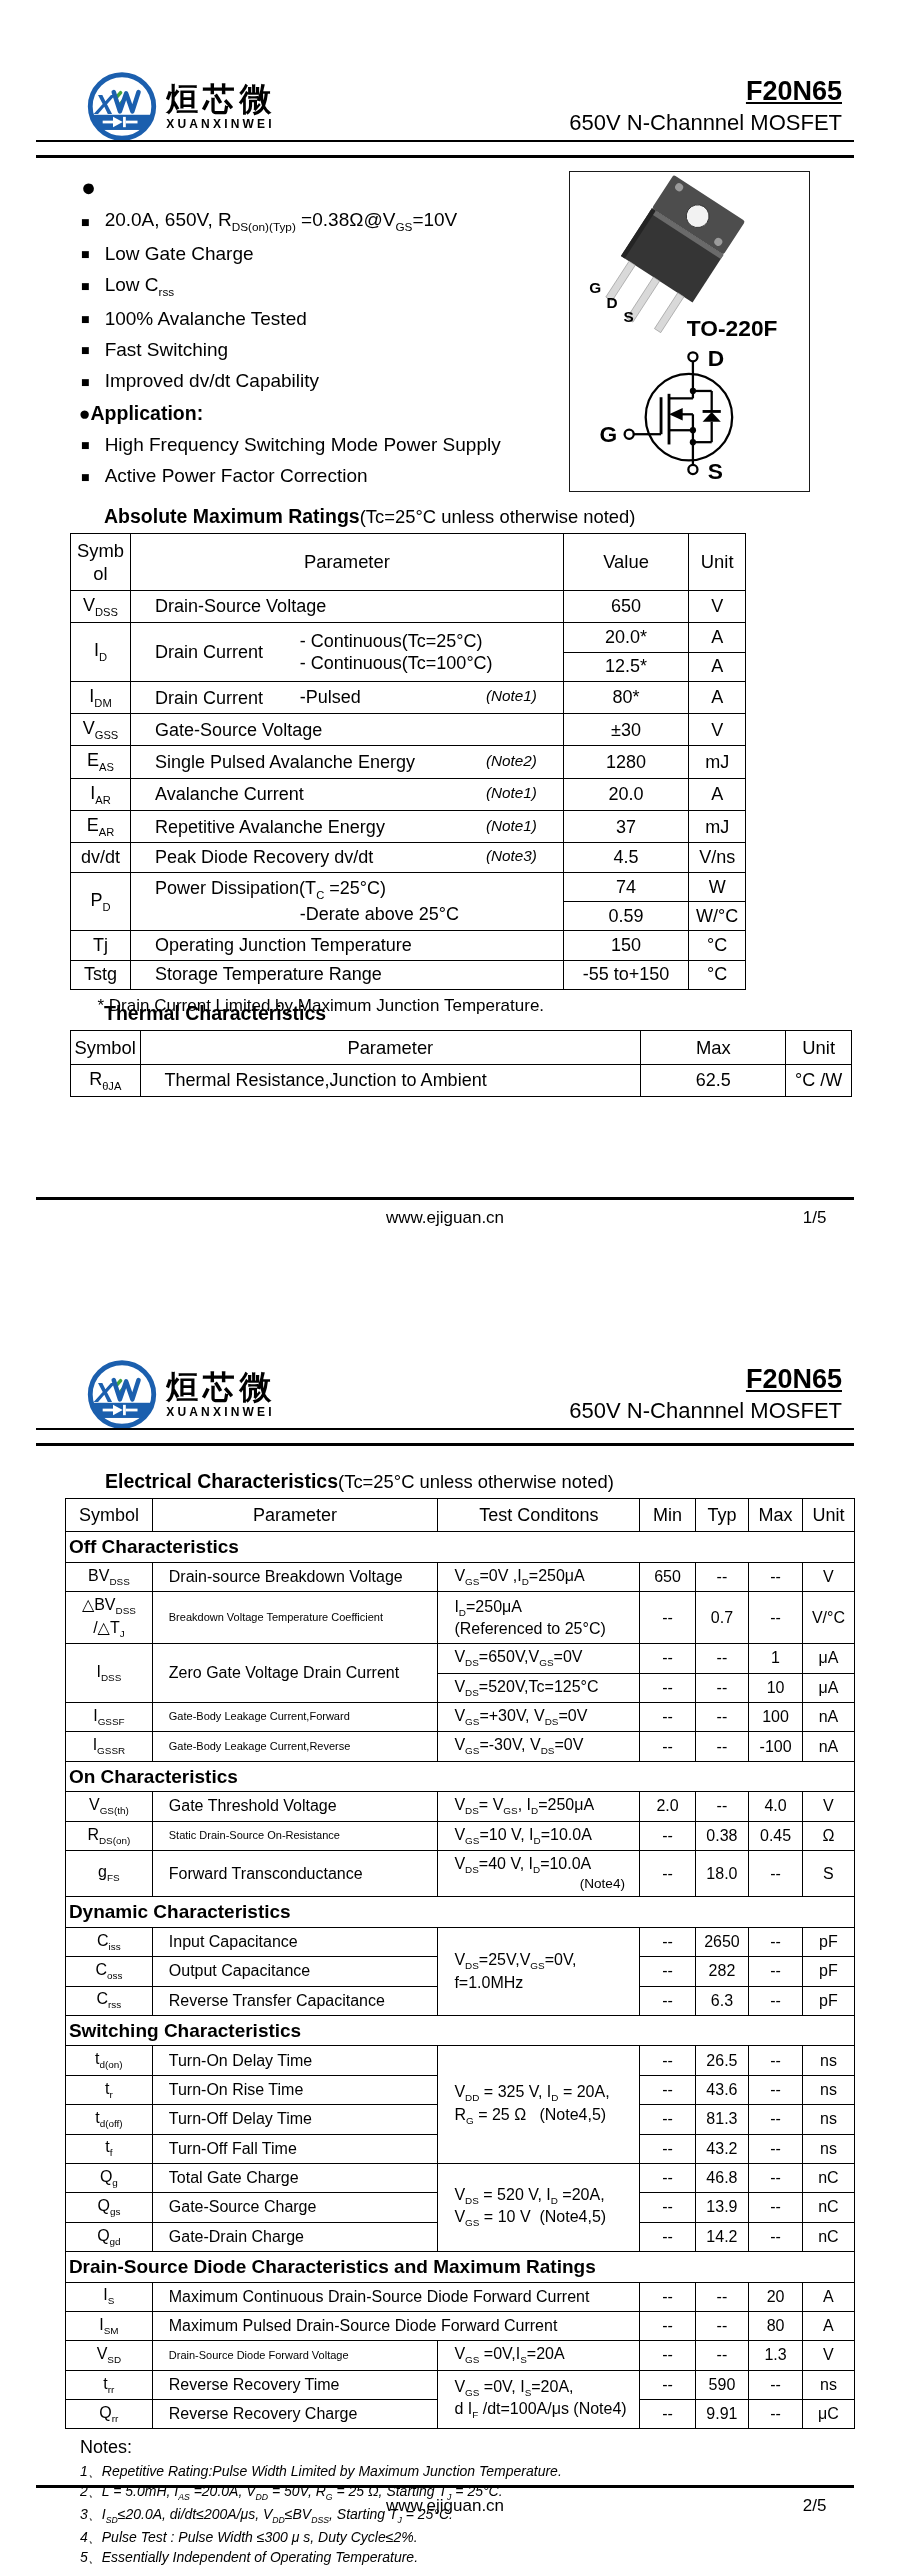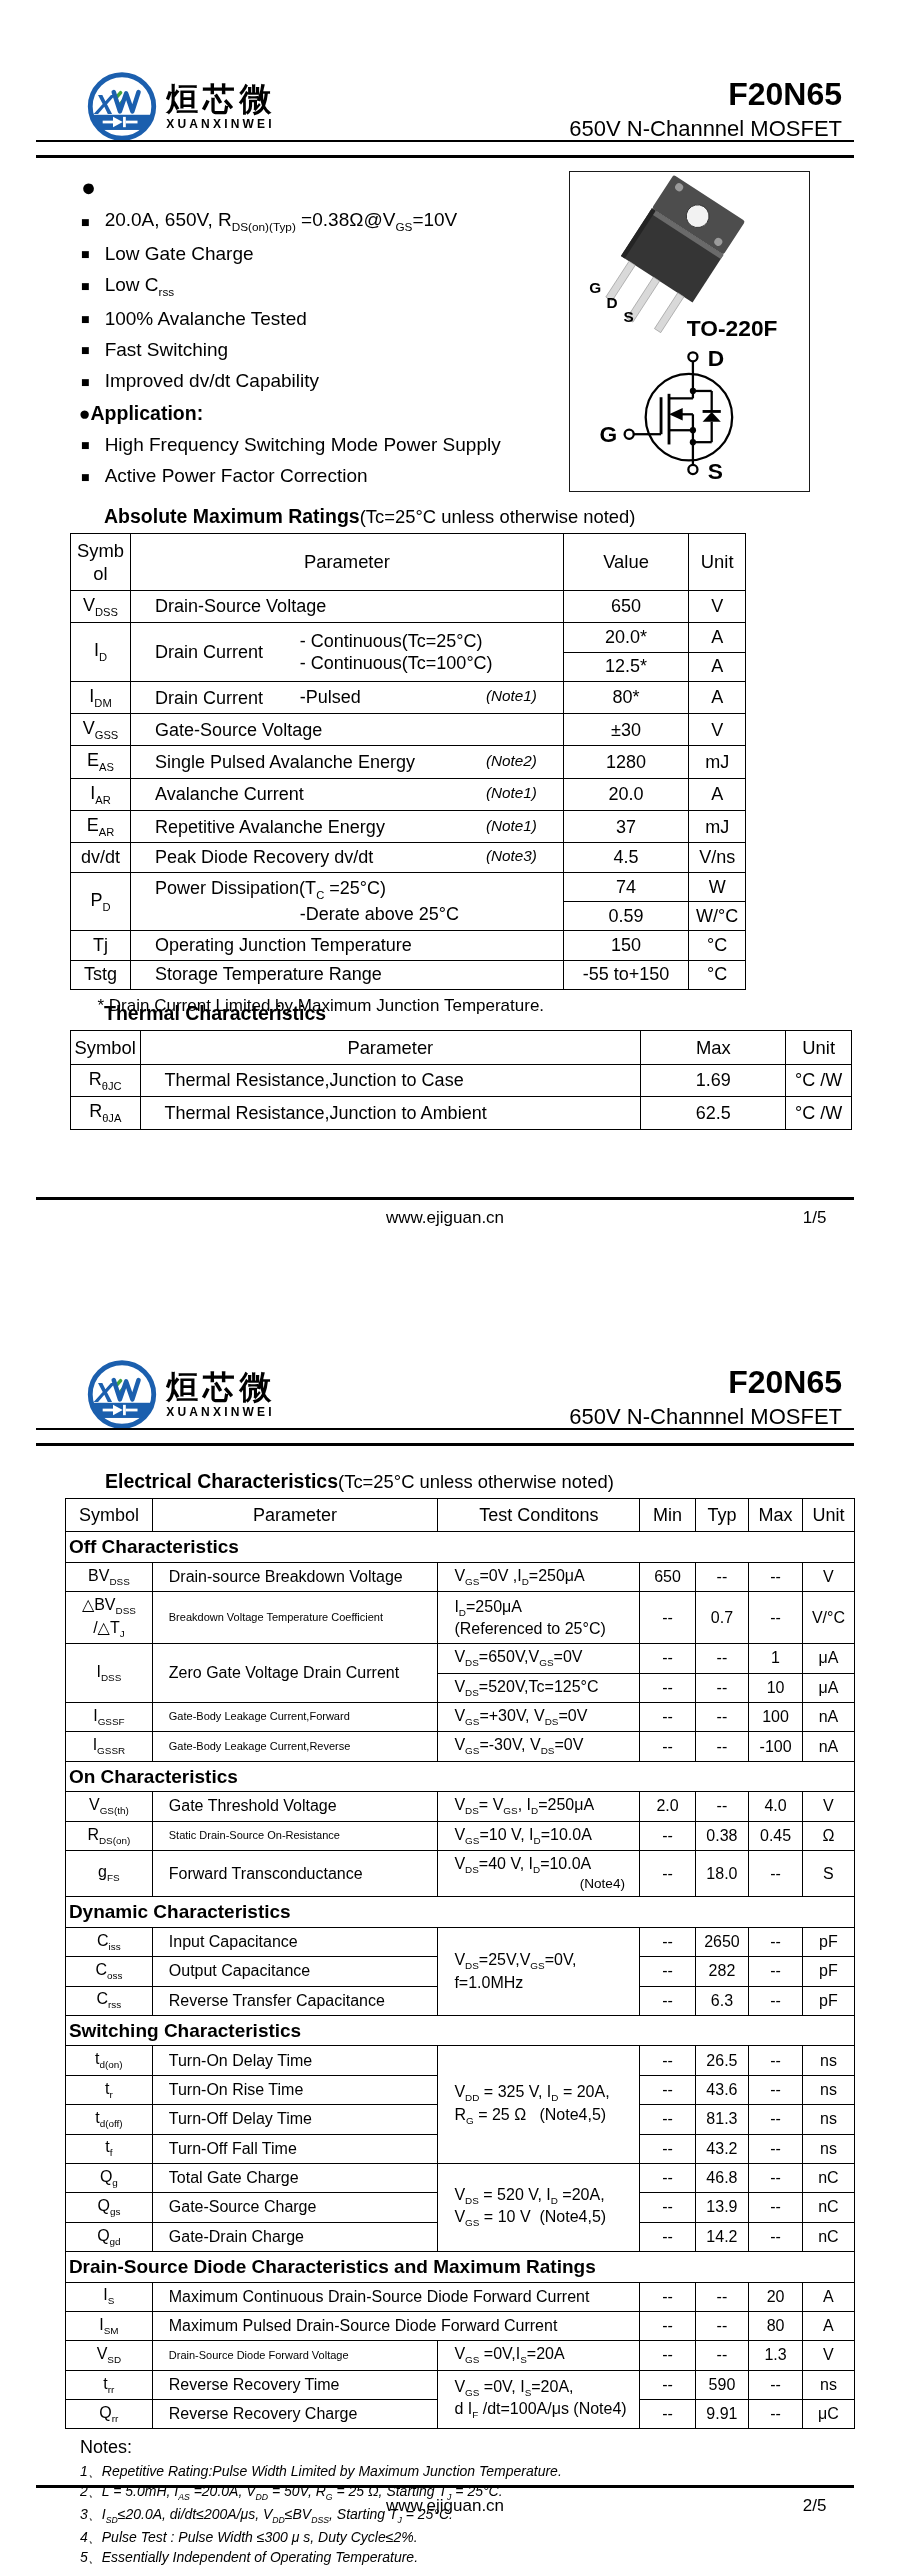--- a/index.html
+++ b/index.html
@@ -8,21 +8,21 @@
   .page{position:relative;width:910px;height:1288px;background:#fff;overflow:hidden;}
 
   
   .brand{position:absolute;left:87px;top:72px;display:flex;gap:9.2px;}
   .logo-svg{width:70px;height:69px;display:block;}
   .brand-text{display:flex;flex-direction:column;justify-content:center;}
   .brand-cn{font-size:32px;font-weight:900;letter-spacing:4.6px;line-height:1.08;
             font-family:"DejaVu Sans",sans-serif;}
   .brand-en{font-size:12px;font-weight:600;letter-spacing:3.2px;margin-top:1.1px;}
   .titles{position:absolute;right:68px;top:77px;text-align:right;}
-  .part-number{font-size:32px;font-weight:700;line-height:1.1;}
+  .part-number{font-size:27px;font-weight:700;line-height:1.1;text-decoration:underline;}
   .doc-subtitle{font-size:22px;margin-top:4.6px;line-height:1.1;}
   .rule{position:absolute;left:36px;width:818px;background:#000;}
   .rule.thin{top:140px;height:1.7px;}
   .rule.thick{top:155px;height:2.9px;}
 
   
   .features{position:absolute;left:81px;top:175px;width:482px;}
   .feat-dot{font-size:25px;line-height:1;}
   .feat-list{margin-top:9.2px;}
   .li{display:flex;align-items:center;margin-bottom:8.6px;}
@@ -323,26 +323,20 @@
             <thead>
               <tr>
                 <th>Symbol</th>
                 <th>Parameter</th>
                 <th>Max</th>
                 <th>Unit</th>
               </tr>
             </thead>
             <tbody>
               <tr>
-                <td>R<sub>θJC</sub></td>
-                <td class="left">Thermal Resistance,Junction to Case</td>
-                <td>1.69</td>
-                <td>°C /W</td>
-              </tr>
-              <tr>
                 <td>R<sub>θJA</sub></td>
                 <td class="left">Thermal Resistance,Junction to Ambient</td>
                 <td>62.5</td>
                 <td>°C /W</td>
               </tr>
             </tbody>
           </table>
         </div>
     </div>
 

